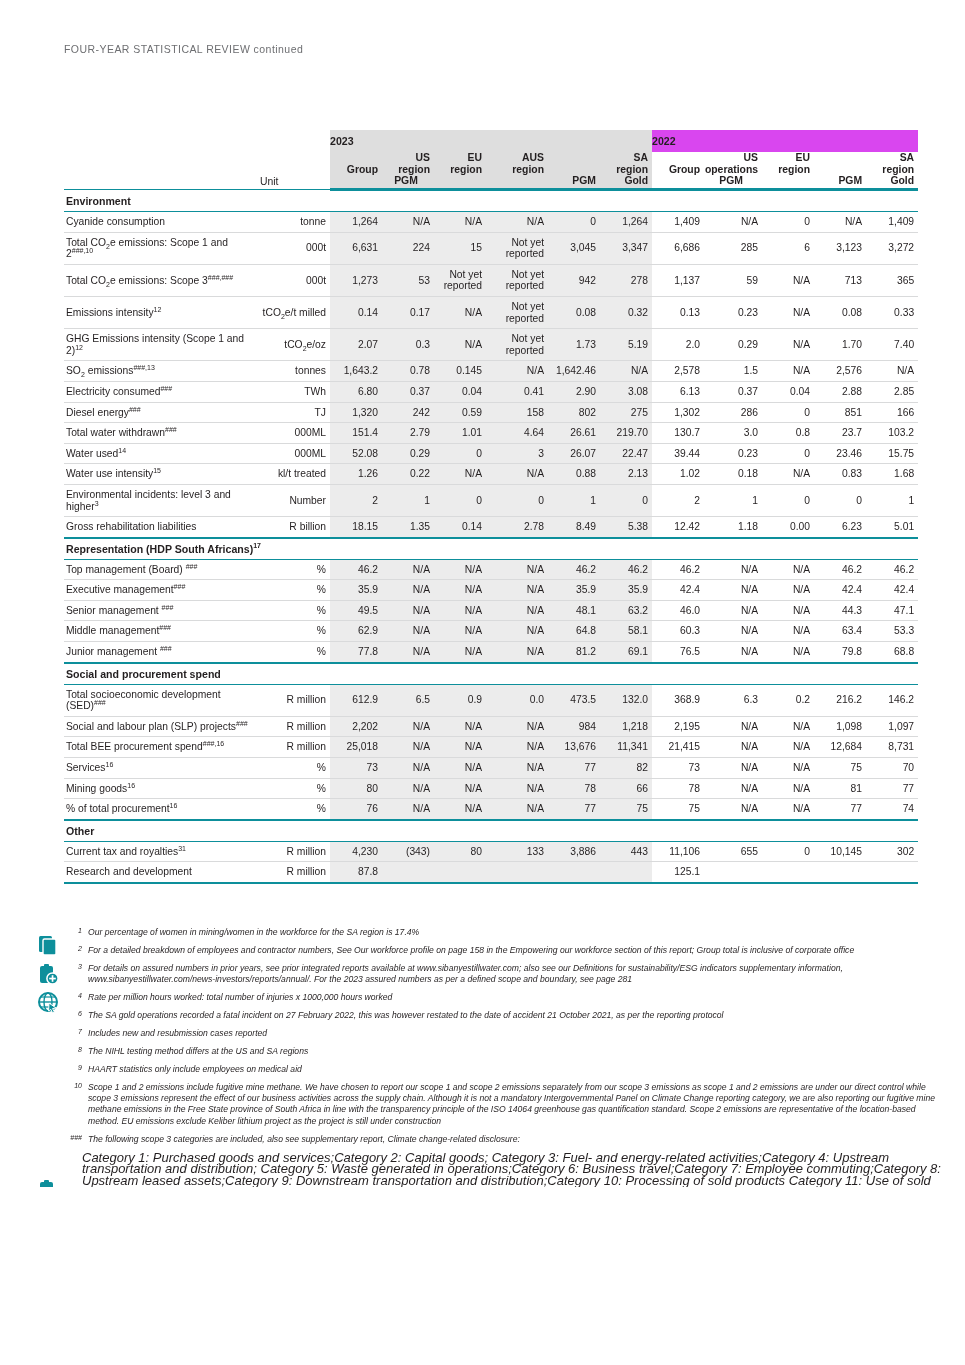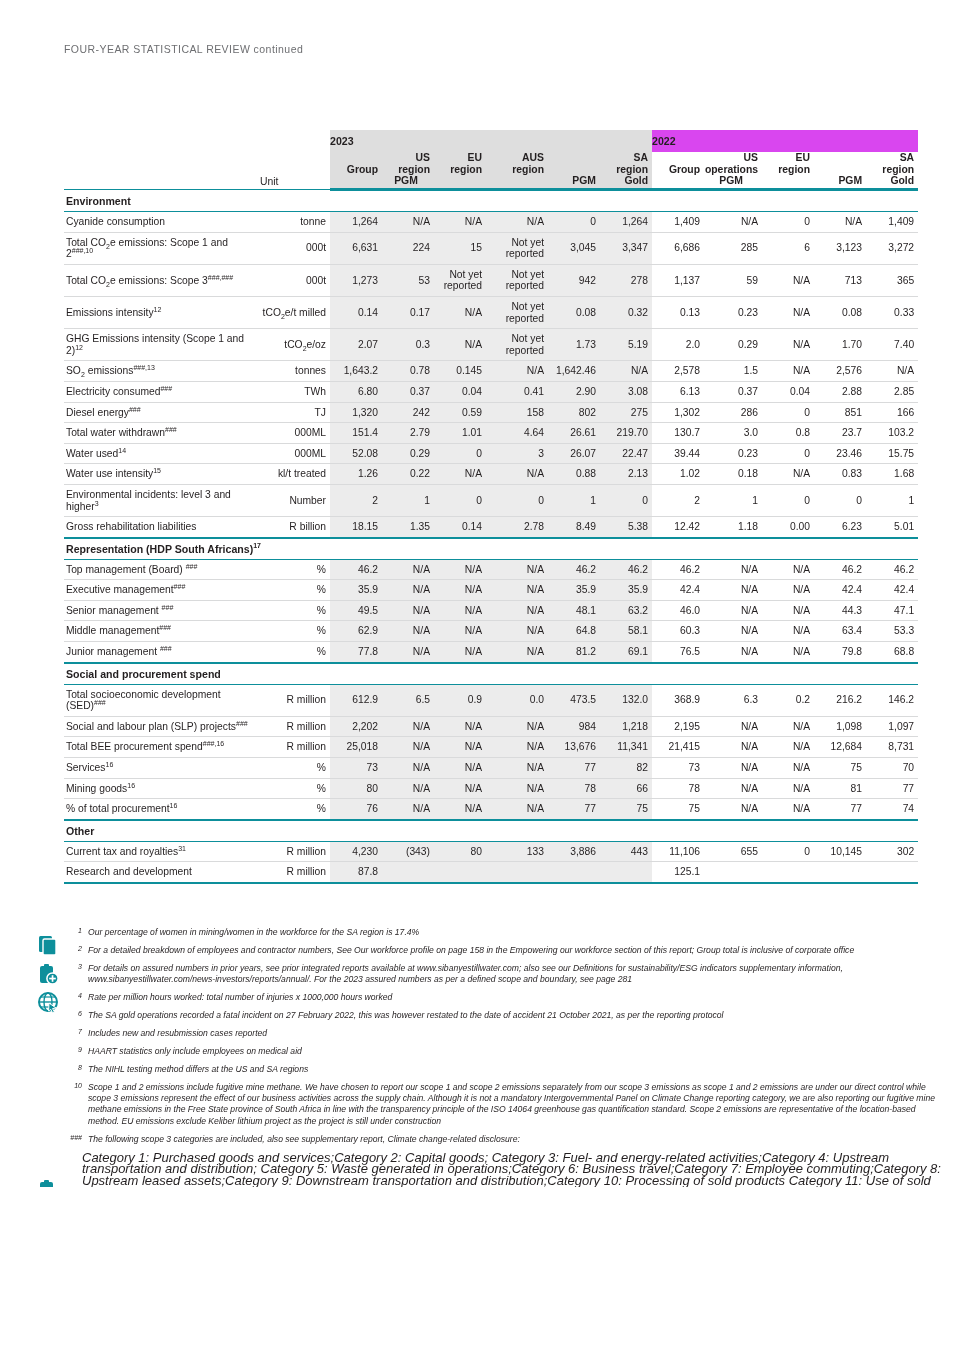--- a/index.html
+++ b/index.html
@@ -586,26 +586,26 @@
         </div>
         <div class="note">
           <div class="num sup">6</div>
           <div class="txt">The SA gold operations recorded a fatal incident on 27 February 2022, this was however restated to the date of accident 21 October 2021, as per the reporting protocol</div>
         </div>
         <div class="note">
           <div class="num sup">7</div>
           <div class="txt">Includes new and resubmission cases reported</div>
         </div>
         <div class="note">
+          <div class="num sup">8</div>
+          <div class="txt">The NIHL testing method differs at the US and SA regions</div>
+        </div>
+        <div class="note">
           <div class="num sup">9</div>
           <div class="txt">HAART statistics only include employees on medical aid</div>
-        </div>
-        <div class="note">
-          <div class="num sup">8</div>
-          <div class="txt">The NIHL testing method differs at the US and SA regions</div>
         </div>
         <div class="note">
           <div class="num sup">10</div>
           <div class="txt">Scope 1 and 2 emissions include fugitive mine methane. We have chosen to report our scope 1 and scope 2 emissions separately from our scope 3 emissions as scope 1 and 2 emissions are under our direct control while scope 3 emissions represent the effect of our business activities across the supply chain. Although it is not a mandatory Intergovernmental Panel on Climate Change reporting category, we are also reporting our fugitive mine methane emissions in the Free State province of South Africa in line with the transparency principle of the ISO 14064 greenhouse gas quantification standard. Scope 2 emissions are representative of the location-based method. EU emissions exclude Keliber lithium project as the project is still under construction</div>
         </div>
         <div class="note">
           <div class="num sup">###</div>
           <div class="txt">The following scope 3 categories are included, also see supplementary report, Climate change-related disclosure:</div>
         </div>
       </div>

